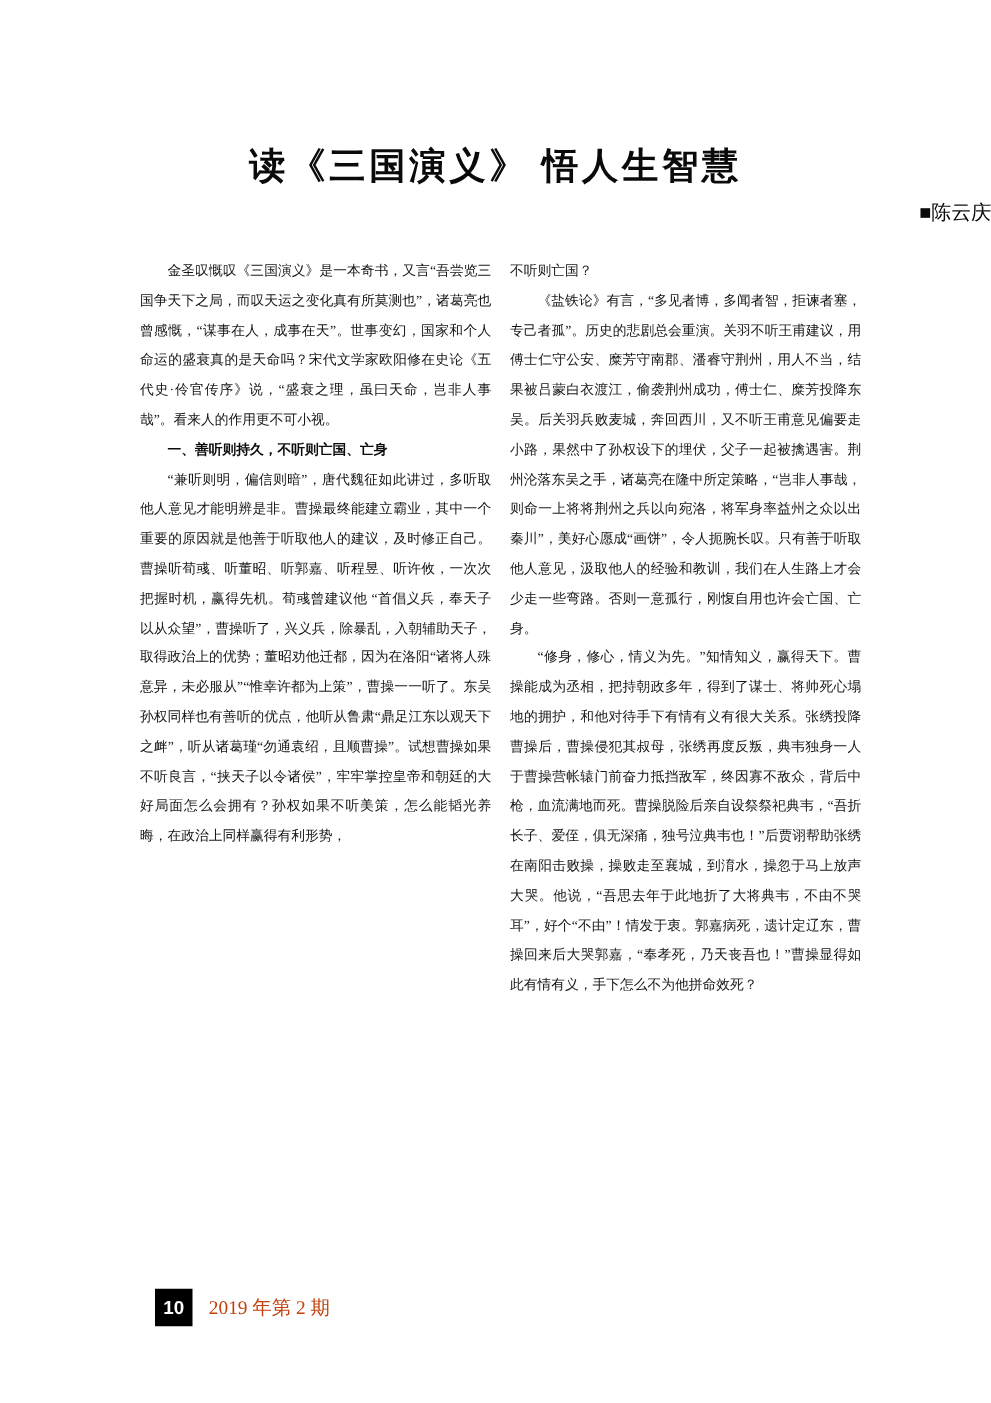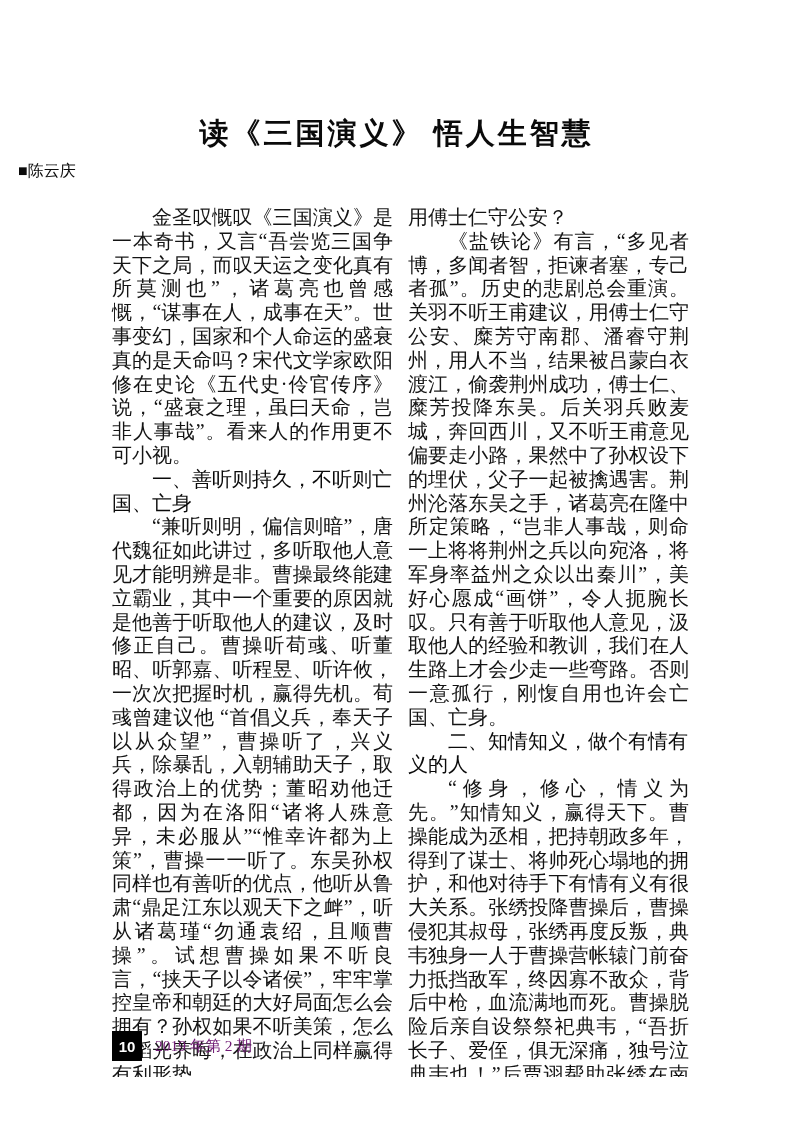--- a/index.html
+++ b/index.html
@@ -21,99 +21,97 @@
     padding-top: 116px;
     text-align: center;
     font-size: 29px;
     line-height: 34px;
     font-weight: 700;
     letter-spacing: 3px;
     color: #0a0a0a;
   }
   .author {
     margin-top: 11px;
-    text-align: left;
+    text-align: right;
     font-size: 16px;
     line-height: 20px;
     color: #0a0a0a;
-    padding-left: 18px;
   }
   .columns {
     display: flex;
     gap: 15px;
     margin: 25px 104px 0 112px;
   }
   .col {
     flex: 1;
     min-width: 0;
   }
   .para, .heading {
     margin: 0;
-    font-size: 20px;
+    font-size: 11px;
     line-height: 23.8px;
     text-align: justify;
     text-justify: inter-ideograph;
     word-break: break-all;
   }
   .para {
     text-indent: 2em;
   }
   .para.cont {
     text-indent: 0;
   }
   .heading {
-    font-weight: 400;
+    font-weight: 700;
     text-indent: 2em;
     text-align: left;
     color: #0a0a0a;
   }
   .footer {
     position: absolute;
-    left: 112px;
+    left: 124px;
     top: 1031px;
     display: flex;
     align-items: center;
   }
   .pagenum {
     width: 30px;
     height: 30px;
     background: #000000;
     color: #ffffff;
     display: inline-flex;
     align-items: center;
     justify-content: center;
     font-size: 15px;
     font-weight: 700;
     font-family: "Liberation Sans", "DejaVu Sans", sans-serif;
   }
   .issue {
     margin-left: 13px;
     font-size: 15.5px;
-    color: #701a75;
+    color: #c2410c;
   }
 </style>
 </head>
 <body>
 
 <div class="page">
 
   <h1 class="title">读《三国演义》 悟人生智慧</h1>
 
   <div class="author">■陈云庆</div>
 
   <div class="columns">
     <div class="col">
       <p class="para">金圣叹慨叹《三国演义》是一本奇书，又言“吾尝览三国争天下之局，而叹天运之变化真有所莫测也”，诸葛亮也曾感慨，“谋事在人，成事在天”。世事变幻，国家和个人命运的盛衰真的是天命吗？宋代文学家欧阳修在史论《五代史·伶官传序》说，“盛衰之理，虽曰天命，岂非人事哉”。看来人的作用更不可小视。</p>
       <h2 class="heading">一、善听则持久，不听则亡国、亡身</h2>
       <p class="para">“兼听则明，偏信则暗”，唐代魏征如此讲过，多听取他人意见才能明辨是非。曹操最终能建立霸业，其中一个重要的原因就是他善于听取他人的建议，及时修正自己。曹操听荀彧、听董昭、听郭嘉、听程昱、听许攸，一次次把握时机，赢得先机。荀彧曾建议他 “首倡义兵，奉天子以从众望”，曹操听了，兴义兵，除暴乱，入朝辅助天子，取得政治上的优势；董昭劝他迁都，因为在洛阳“诸将人殊意异，未必服从”“惟幸许都为上策”，曹操一一听了。东吴孙权同样也有善听的优点，他听从鲁肃“鼎足江东以观天下之衅”，听从诸葛瑾“勿通袁绍，且顺曹操”。试想曹操如果不听良言，“挟天子以令诸侯”，牢牢掌控皇帝和朝廷的大好局面怎么会拥有？孙权如果不听美策，怎么能韬光养晦，在政治上同样赢得有利形势，</p>
     </div>
     <div class="col">
-      <p class="para cont">用傅士仁守公安？</p>
+      <p class="para cont">不听则亡国？</p>
       <p class="para">《盐铁论》有言，“多见者博，多闻者智，拒谏者塞，专己者孤”。历史的悲剧总会重演。关羽不听王甫建议，用傅士仁守公安、糜芳守南郡、潘睿守荆州，用人不当，结果被吕蒙白衣渡江，偷袭荆州成功，傅士仁、糜芳投降东吴。后关羽兵败麦城，奔回西川，又不听王甫意见偏要走小路，果然中了孙权设下的埋伏，父子一起被擒遇害。荆州沦落东吴之手，诸葛亮在隆中所定策略，“岂非人事哉，则命一上将将荆州之兵以向宛洛，将军身率益州之众以出秦川”，美好心愿成“画饼”，令人扼腕长叹。只有善于听取他人意见，汲取他人的经验和教训，我们在人生路上才会少走一些弯路。否则一意孤行，刚愎自用也许会亡国、亡身。</p>
-      <h2 class="heading">二、知情知义，做个有情有义的人</h2>
       <p class="para">“修身，修心，情义为先。”知情知义，赢得天下。曹操能成为丞相，把持朝政多年，得到了谋士、将帅死心塌地的拥护，和他对待手下有情有义有很大关系。张绣投降曹操后，曹操侵犯其叔母，张绣再度反叛，典韦独身一人于曹操营帐辕门前奋力抵挡敌军，终因寡不敌众，背后中枪，血流满地而死。曹操脱险后亲自设祭祭祀典韦，“吾折长子、爱侄，俱无深痛，独号泣典韦也！”后贾诩帮助张绣在南阳击败操，操败走至襄城，到淯水，操忽于马上放声大哭。他说，“吾思去年于此地折了大将典韦，不由不哭耳”，好个“不由”！情发于衷。郭嘉病死，遗计定辽东，曹操回来后大哭郭嘉，“奉孝死，乃天丧吾也！”曹操显得如此有情有义，手下怎么不为他拼命效死？</p>
     </div>
   </div>
 
   <div class="footer">
     <span class="pagenum">10</span>
     <span class="issue">2019 年第 2 期</span>
   </div>
 
 </div>

